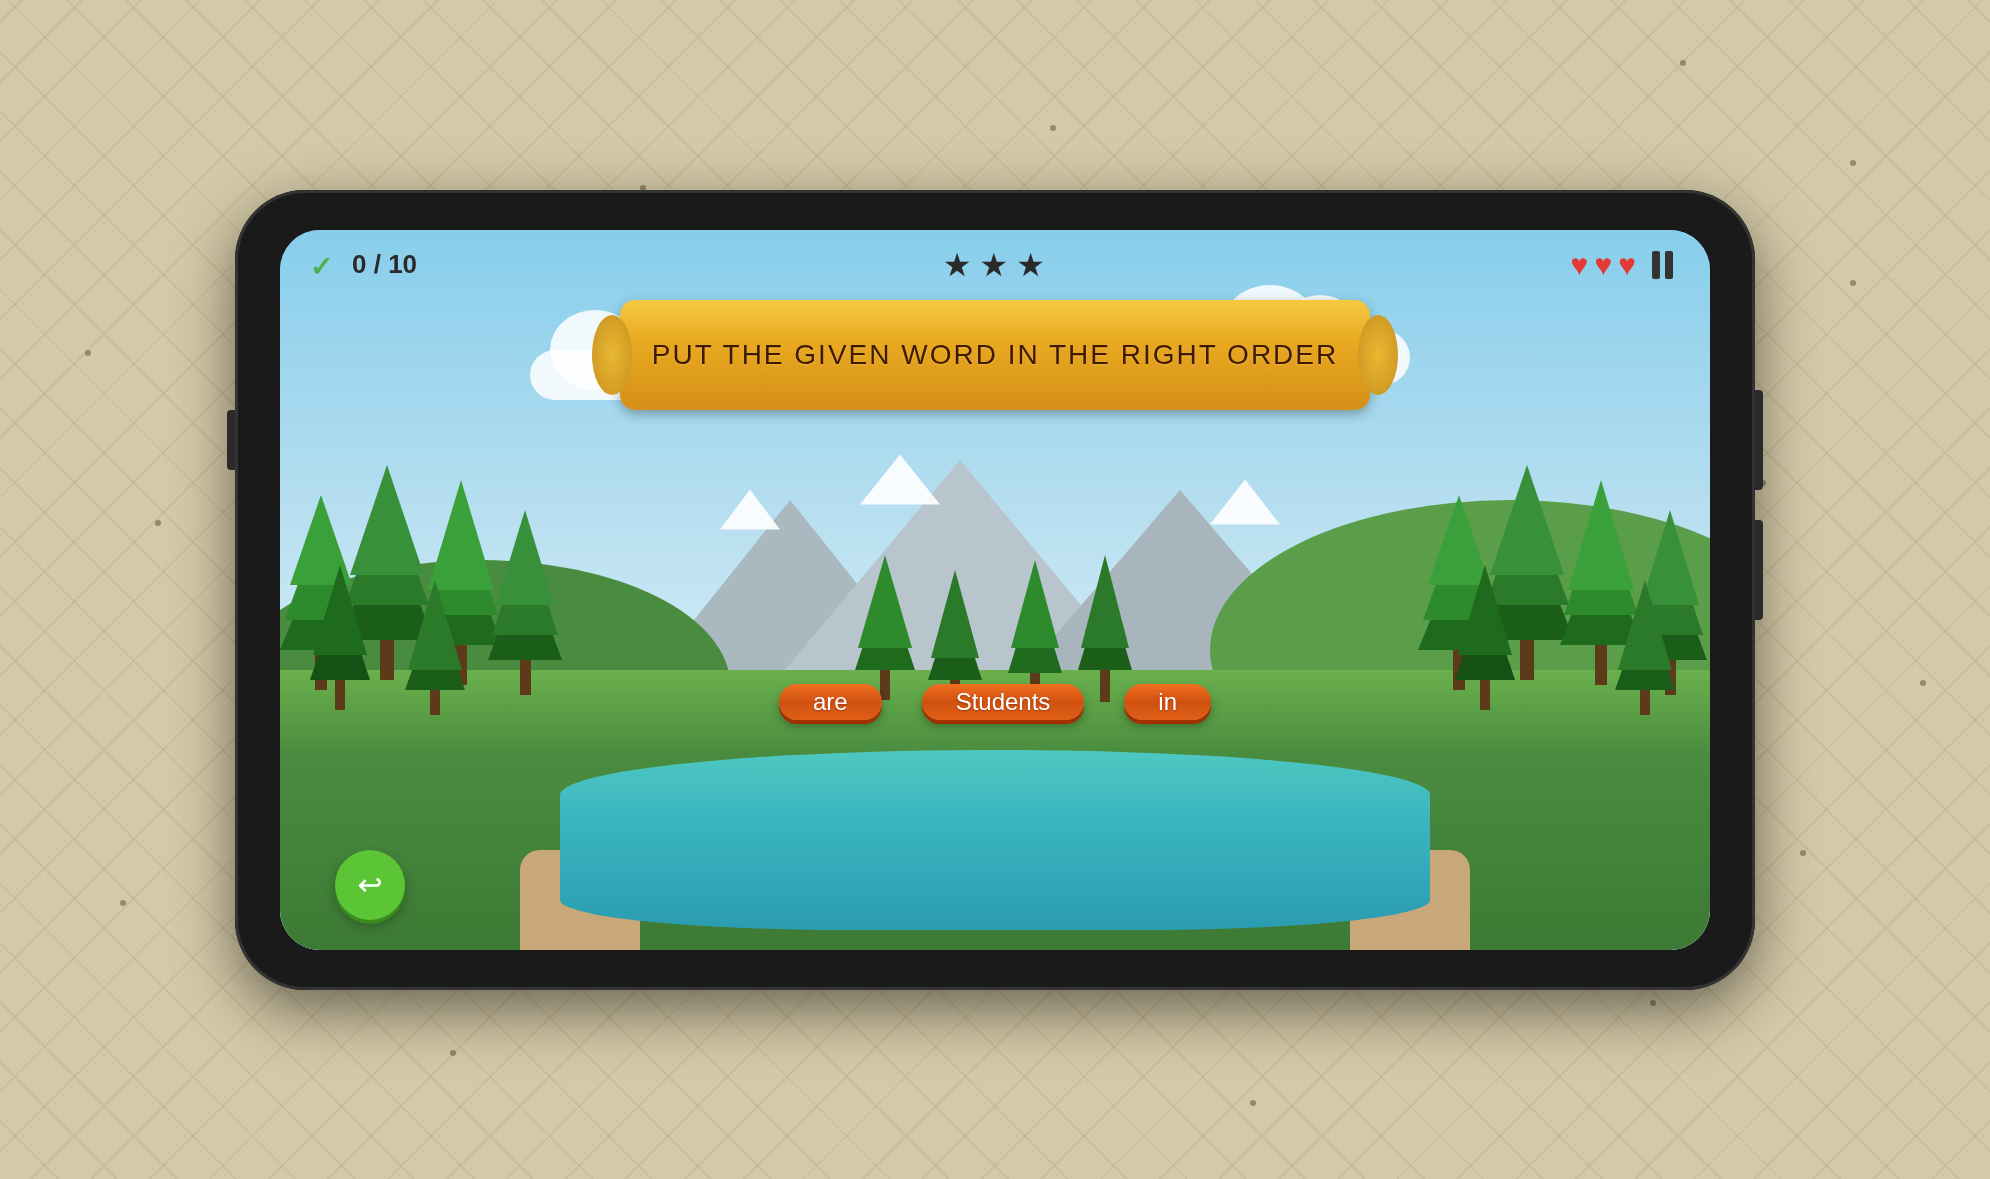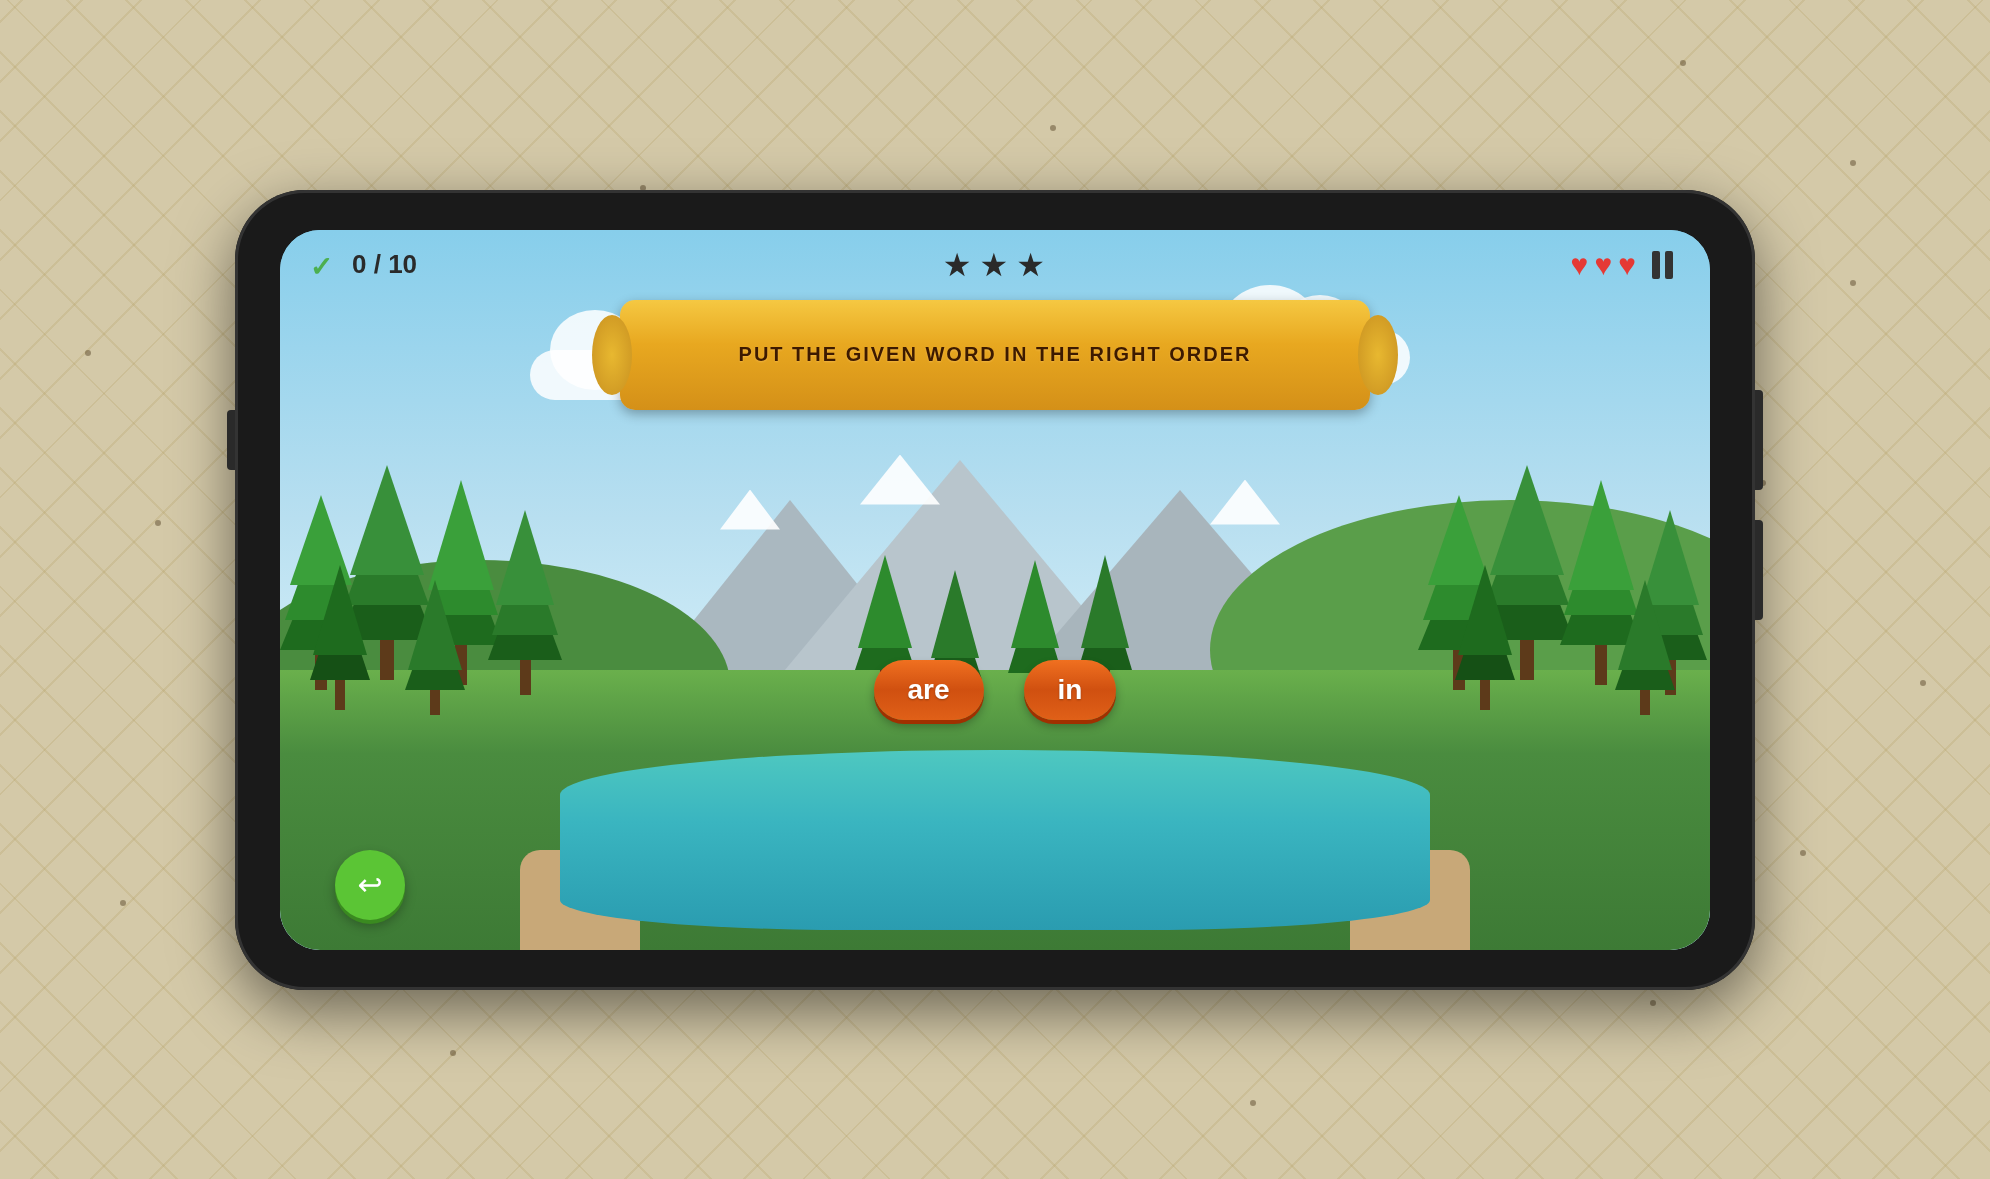--- a/index.html
+++ b/index.html
@@ -348,22 +348,22 @@
       content: '';
       position: absolute;
       right: -28px; top: 50%;
       transform: translateY(-50%);
       width: 40px; height: 80px;
       background: radial-gradient(ellipse at center, #e8b830 0%, #c89020 100%);
       border-radius: 50%;
     }
 
     .banner-text {
-      font-size: 20px;
-      font-weight: bold;
+      font-size: 28px;
+      font-weight: normal;
       color: #3d1a00;
       text-transform: uppercase;
       letter-spacing: 2px;
       text-shadow: 0 1px 2px rgba(255,200,100,0.5);
       font-family: 'Arial Black', Arial, sans-serif;
       z-index: 1;
     }
 
     
     .words-section {
@@ -373,23 +373,23 @@
       display: flex;
       justify-content: center;
       gap: 40px;
       z-index: 10;
     }
 
     .word-btn {
       background: linear-gradient(180deg, #f07020 0%, #d05010 50%, #e06018 100%);
       border: none;
       border-radius: 30px;
-      padding: 14px 34px;
-      font-size: 28px;
-      font-weight: bold;
+      padding: 4px 34px;
+      font-size: 24px;
+      font-weight: normal;
       color: white;
       cursor: pointer;
       box-shadow: 0 4px 0 #a03000, 0 6px 10px rgba(0,0,0,0.3);
       text-shadow: 0 1px 2px rgba(0,0,0,0.3);
       font-family: Arial, sans-serif;
       transition: transform 0.1s;
     }
 
     
     .back-btn {
@@ -581,20 +581,21 @@
     </div>
 
     <div class="banner-container">
       <div class="banner">
         <span class="banner-text">PUT THE GIVEN WORD IN THE RIGHT ORDER</span>
       </div>
     </div>
 
     <div class="words-section">
       <button class="word-btn">are</button>
+      <button class="word-btn">Students</button>
       <button class="word-btn">in</button>
     </div>
 
     <button class="back-btn">
       <span class="back-arrow">↩</span>
     </button>
 
   </div>
 </div>
 

